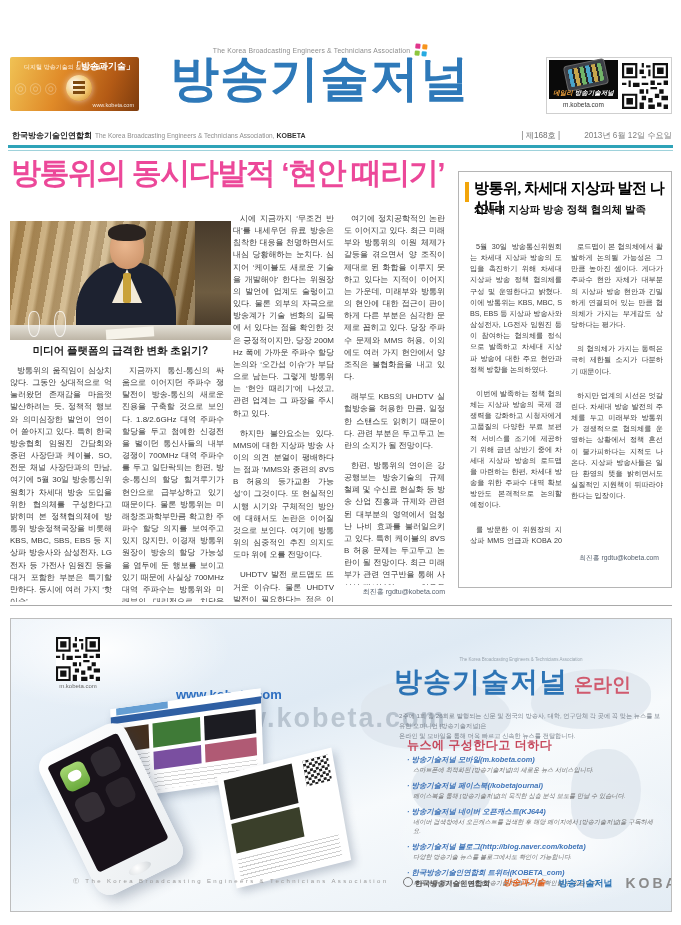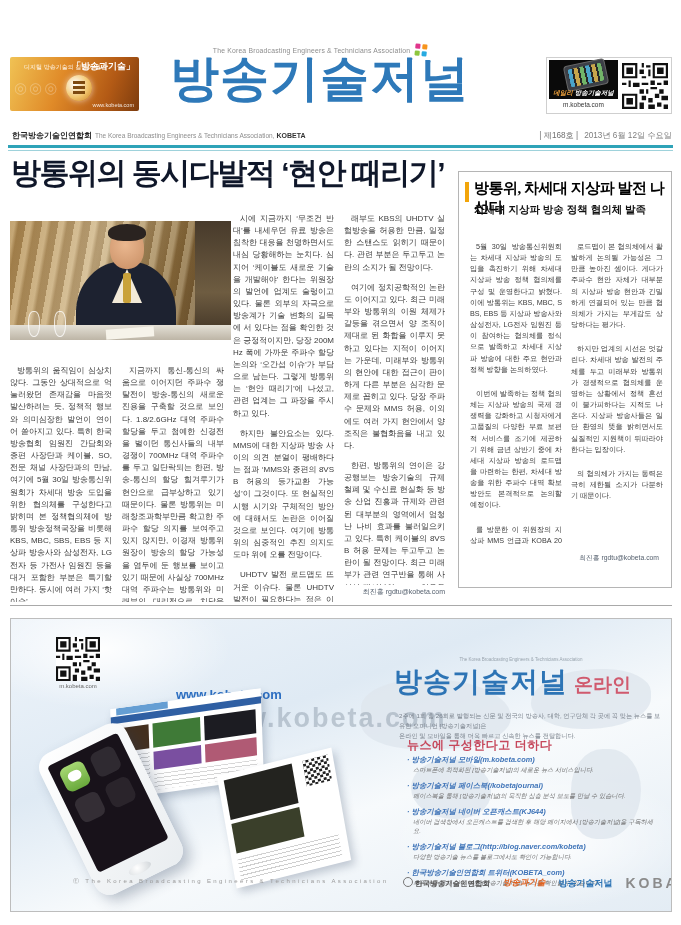--- a/index.html
+++ b/index.html
@@ -41,27 +41,27 @@
   .mrb-script .j{color:#fff;}
   .mrb-url{position:absolute;left:0;right:0;bottom:0;height:12px;background:#fff;color:#333;
     font-size:6.5px;text-align:center;line-height:12px;}
   .mrb-qr{width:49px;background:#fff;display:flex;align-items:center;justify-content:center;}
 
   .info-line{left:0;top:130px;width:681px;height:14px;font-size:8px;}
   .info-left{position:absolute;left:12px;top:0;color:#8d8d8d;font-size:6.5px;}
   .info-left .kr{font-weight:bold;color:#222;font-size:8px;margin-right:3px;}
   .info-left .org{font-weight:bold;color:#333;font-size:7px;margin-left:2px;}
   .info-right{position:absolute;right:9px;top:0;color:#7e7e7e;font-size:8.2px;}
-  .info-right .iss{margin-right:6px;color:#6e6e6e;}
+  .info-right .iss{margin-right:24px;color:#6e6e6e;}
   .rule1{left:8px;top:145px;width:665px;height:3px;background:#2fa3b8;}
   .rule2{left:8px;top:150px;width:665px;height:1px;background:#9ed2db;}
 
   
   .headline{left:11px;top:156px;width:444px;font-size:30px;line-height:1.15;font-weight:900;
-    color:#0f172a;letter-spacing:-1.5px;}
+    color:#ec4899;letter-spacing:-1.5px;}
   .photo{left:10px;top:221px;width:221px;height:119px;overflow:hidden;
     background:linear-gradient(105deg,#b08a50 0%,#cdb489 38%,#8a6c3e 70%,#57432a 100%);}
   .photo .curtain{position:absolute;inset:0;
     background:repeating-linear-gradient(100deg,rgba(255,246,220,.25) 0 5px,rgba(70,45,12,.18) 9px 16px);}
   .photo .pillar{position:absolute;right:0;top:0;width:36px;height:100%;
     background:linear-gradient(180deg,#473a2b,#6e5c41 60%,#3c3023);}
   .photo .torso{position:absolute;left:66px;top:40px;width:100px;height:82px;background:#1d2230;
     border-radius:48% 48% 0 0/62% 62% 0 0;}
   .photo .head{position:absolute;left:100px;top:8px;width:34px;height:40px;border-radius:46%;
     background:radial-gradient(circle at 45% 40%,#eab78f,#c78d63);}
@@ -220,56 +220,57 @@
     <div class="torso"></div>
     <div class="shirt"></div>
     <div class="tie"></div>
     <div class="head"></div>
     <div class="hair"></div>
     <div class="table"></div>
     <div class="glass g1"></div>
     <div class="glass g2"></div>
     <div class="paper"></div>
   </div>
+  <div class="abs caption">미디어 플랫폼의 급격한 변화 초읽기?</div>
 
   <div class="abs bodycol c1">
     <p>방통위의 움직임이 심상치 않다. 그동안 상대적으로 억눌러왔던 존재감을 마음껏 발산하려는 듯, 정책적 행보와 의미심장한 발언이 연이어 쏟아지고 있다. 특히 한국방송협회 임원진 간담회와 종편 사장단과 케이블, SO, 전문 채널 사장단과의 만남, 여기에 5월 30일 방송통신위원회가 차세대 방송 도입을 위한 협의체를 구성한다고 밝히며 본 정책협의체에 방통위 방송정책국장을 비롯해 KBS, MBC, SBS, EBS 등 지상파 방송사와 삼성전자, LG전자 등 가전사 임원진 등을 대거 포함한 부분은 특기할 만하다. 동시에 여러 가지 ‘핫 이슈’</p>
   </div>
   <div class="abs bodycol c2">
     <p>지금까지 통신-통신의 싸움으로 이어지던 주파수 쟁탈전이 방송-통신의 새로운 진용을 구축할 것으로 보인다. 1.8/2.6GHz 대역 주파수 할당을 두고 첨예한 신경전을 벌이던 통신사들의 내부 경쟁이 700MHz 대역 주파수를 두고 일단락되는 한편, 방송-통신의 할당 힘겨루기가 현안으로 급부상하고 있기 때문이다. 물론 방통위는 미래창조과학부만큼 확고한 주파수 할당 의지를 보여주고 있지 않지만, 이경재 방통위원장이 방송의 할당 가능성을 염두에 둔 행보를 보이고 있기 때문에 사실상 700MHz 대역 주파수는 방통위와 미래부의 대리전으로 치달을 가능성도 점쳐지고 있다. 실제로 관련 업계도 양 조직의 힘겨루기에 촉각을 곤두세우고 있다.</p>
 
   </div>
   <div class="abs bodycol c3">
     <p>시에 지금까지 ‘무조건 반대’를 내세우던 유료 방송은 침착한 대응을 천명하면서도 내심 당황해하는 눈치다. 심지어 ‘케이블도 새로운 기술을 개발해야’ 한다는 위원장의 발언에 업계도 술렁이고 있다. 물론 외부의 자극으로 방송계가 기술 변화의 길목에 서 있다는 점을 확인한 것은 긍정적이지만, 당장 200MHz 폭에 가까운 주파수 할당 논의와 ‘오간섭 이슈’가 부담으로 남는다. 그렇게 방통위는 ‘현안 때리기’에 나섰고, 관련 업계는 그 파장을 주시하고 있다.</p>
     <p>하지만 불안요소는 있다. MMS에 대한 지상파 방송 사이의 의견 분열이 팽배하다는 점과 ‘MMS와 종편의 8VSB 허용의 등가교환 가능성’이 그것이다. 또 현실적인 시행 시기와 구체적인 방안에 대해서도 논란은 이어질 것으로 보인다. 여기에 방통위의 심중적인 추진 의지도 도마 위에 오를 전망이다.</p>
     <p>UHDTV 발전 로드맵도 뜨거운 이슈다. 물론 UHDTV 발전이 필요하다는 점은 이견의 여지가 없으나, 방통위가 정책 협의체를 발족시키면서 그 발전 주체에 대한 논란이 불거진 점은 민감한 이슈다. 5월 30일 방통위는 정책 협의체</p>
   </div>
   <div class="abs bodycol c4">
+    <p>여기에 정치공학적인 논란도 이어지고 있다. 최근 미래부와 방통위의 이원 체제가 갈등을 겪으면서 양 조직이 제대로 된 화합을 이루지 못하고 있다는 지적이 이어지는 가운데, 미래부와 방통위의 현안에 대한 접근이 판이하게 다른 부분은 심각한 문제로 꼽히고 있다. 당장 주파수 문제와 MMS 허용, 이외에도 여러 가지 현안에서 양 조직은 불협화음을 내고 있다.</p>
     <p>래부도 KBS의 UHDTV 실험방송을 허용한 만큼, 일정한 스탠스도 읽히기 때문이다. 관련 부분은 두고두고 논란의 소지가 될 전망이다.</p>
-    <p>여기에 정치공학적인 논란도 이어지고 있다. 최근 미래부와 방통위의 이원 체제가 갈등을 겪으면서 양 조직이 제대로 된 화합을 이루지 못하고 있다는 지적이 이어지는 가운데, 미래부와 방통위의 현안에 대한 접근이 판이하게 다른 부분은 심각한 문제로 꼽히고 있다. 당장 주파수 문제와 MMS 허용, 이외에도 여러 가지 현안에서 양 조직은 불협화음을 내고 있다.</p>
     <p>한편, 방통위의 연이은 강공행보는 방송기술의 규제 철폐 및 수신료 현실화 등 방송 산업 진흥과 규제와 관련된 대부분의 영역에서 엄청난 나비 효과를 불러일으키고 있다. 특히 케이블의 8VSB 허용 문제는 두고두고 논란이 될 전망이다. 최근 미래부가 관련 연구반을 통해 사실상 케이블의 8VSB 허용을 시사함에 따라 방송기술 전반의 동향도 크게 요동칠 것으로 보인다.</p>
   </div>
   <div class="abs mbyline">최진홍 rgdtu@kobeta.com</div>
 
   <div class="abs hr-mid"></div>
 
   <div class="abs sbox">
     <div class="sbar"></div>
     <div class="shead">방통위, 차세대 지상파 발전 나선다</div>
     <div class="ssub">차세대 지상파 방송 정책 협의체 발족</div>
     <div class="scols">
       <div class="scol">
         <p>5월 30일 방송통신위원회는 차세대 지상파 방송의 도입을 촉진하기 위해 차세대 지상파 방송 정책 협의체를 구성 및 운영한다고 밝혔다. 이에 방통위는 KBS, MBC, SBS, EBS 등 지상파 방송사와 삼성전자, LG전자 임원진 등이 참여하는 협의체를 정식으로 발족하고 차세대 지상파 방송에 대한 주요 현안과 정책 방향을 논의하였다.</p>
         <p>이번에 발족하는 정책 협의체는 지상파 방송의 국제 경쟁력을 강화하고 시청자에게 고품질의 다양한 무료 보편적 서비스를 조기에 제공하기 위해 금년 상반기 중에 차세대 지상파 방송의 로드맵을 마련하는 한편, 차세대 방송을 위한 주파수 대역 확보 방안도 본격적으로 논의할 예정이다.</p>
         <p>를 방문한 이 위원장의 지상파 MMS 언급과 KOBA 2013을 통해서도 확인할 수 있었던 UHDTV 발전</p>
       </div>
       <div class="scol">
         <p>로드맵이 본 협의체에서 활발하게 논의될 가능성은 그만큼 높아진 셈이다. 게다가 주파수 현안 자체가 대부분의 지상파 방송 현안과 긴밀하게 연결되어 있는 만큼 협의체가 가지는 무게감도 상당하다는 평가다.</p>
+        <p>의 협의체가 가지는 동력은 극히 제한될 소지가 다분하기 때문이다.</p>
         <p>하지만 업계의 시선은 엇갈린다. 차세대 방송 발전의 주체를 두고 미래부와 방통위가 경쟁적으로 협의체를 운영하는 상황에서 정책 혼선이 불가피하다는 지적도 나온다. 지상파 방송사들은 일단 환영의 뜻을 밝히면서도 실질적인 지원책이 뒤따라야 한다는 입장이다.</p>
-        <p>의 협의체가 가지는 동력은 극히 제한될 소지가 다분하기 때문이다.</p>
       </div>
     </div>
     <div class="sbyline">최진홍 rgdtu@kobeta.com</div>
   </div>
 
   <div class="abs adbox">
     <div class="cloud" style="left:-40px;top:-30px;width:260px;height:120px;"></div>
     <div class="cloud" style="left:380px;top:150px;width:300px;height:140px;"></div>
     <div class="map" style="left:350px;top:60px;width:150px;height:70px;border-radius:45% 60% 50% 40%;"></div>
     <div class="map" style="left:520px;top:50px;width:120px;height:60px;border-radius:60% 40% 55% 45%;"></div>

